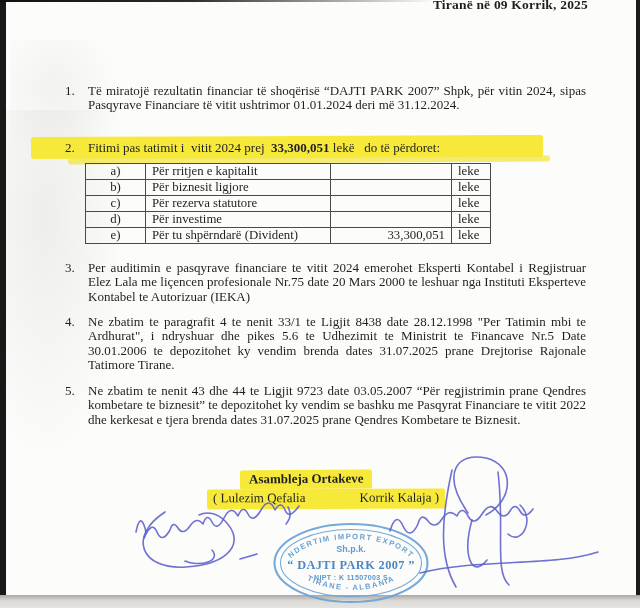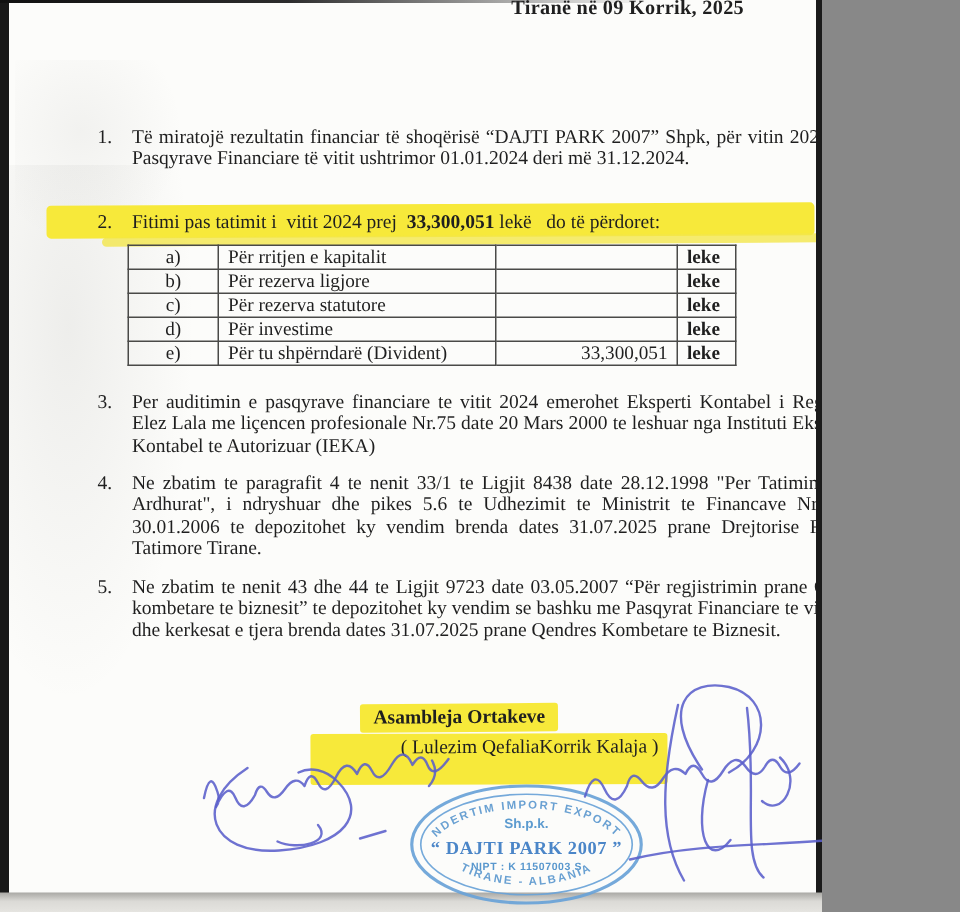--- a/index.html
+++ b/index.html
@@ -1,17 +1,17 @@
 <!DOCTYPE html>
 <html><head>
 <meta charset="utf-8">
 <style>
   html,body { margin:0; padding:0; background:#888; }
   .page {
-    position:relative; width:548px; height:608px; overflow:hidden;
+    position:relative; width:640px; height:608px; overflow:hidden;
     background:#fcfcfa; font-family:"Liberation Serif", serif; color:#1f1f1f;
   }
   .smudge-a { position:absolute; left:0; top:110px; width:130px; height:360px; pointer-events:none;
     background:radial-gradient(ellipse at 35% 30%, rgba(110,110,105,0.10), rgba(0,0,0,0) 70%); }
   .smudge-b { position:absolute; left:10px; top:40px; width:110px; height:120px; pointer-events:none;
     background:radial-gradient(ellipse at 40% 40%, rgba(120,120,115,0.08), rgba(0,0,0,0) 72%); }
   .edge-left  { position:absolute; left:0; top:0; width:6px; height:608px; background:#181818; }
   .edge-right { position:absolute; right:0; top:0; width:4px; height:608px; background:#1b1b1b; }
   .edge-top   { position:absolute; left:0; top:0; width:640px; height:2px;
     background:linear-gradient(90deg,#101010 0%,#2c2c2c 30%,rgba(0,0,0,0) 68%); }
@@ -32,27 +32,27 @@
     background:#f2e64b; opacity:.8; border-radius:3px; transform:rotate(-.35deg); }
   .item2 { position:absolute; top:140px; left:65px; font-size:13px; white-space:pre;font-family:Liberation Serif, serif; }
   .item2 .num2 { display:inline-block; width:23px; }
   .item2 b { font-weight:700; }
 
   table.alloc { position:absolute; left:85px; top:163px; border-collapse:collapse; }
   table.alloc td { border:1px solid #4a4a48; font-size:12.8px; padding:0 6px; height:15px; line-height:15px; }
   td.c-letter { width:47px; text-align:center; }
   td.c-purpose { width:172px; }
   td.c-amount { width:108px; text-align:right; }
-  td.c-unit { width:26px;font-weight:bold; }
+  td.c-unit { width:26px; }
 
   .sig-title { position:absolute; top:469px; left:-14px; width:640px; text-align:center; }
   .sig-title span { display:inline-block; background:#f7e93a; padding:1px 9px 2px; font-size:13px; font-weight:600;
     transform:rotate(-.4deg); border-radius:2px; }
   .sig-names { position:absolute; top:489px; left:207px; width:226px; background:#f7e93a; font-size:13px;
-    display:flex; justify-content:flex-end; padding:1px 6px 17px; transform:rotate(-.2deg); border-radius:2px; }
+    display:flex; justify-content:space-between; padding:1px 6px 3px; transform:rotate(-.2deg); border-radius:2px; }
 
   .stamp-svg { position:absolute; left:270px; top:521px; z-index:1; opacity:.92; }
   .sig-svg   { position:absolute; left:90px;  top:450px; z-index:2; }
   .stamp-arc-text { font-family:"Liberation Sans", sans-serif; font-weight:700; font-size:7.6px; letter-spacing:1.4px; fill:#5d99cf; }
   .stamp-shpk { font-family:"Liberation Sans", sans-serif; font-weight:700; font-size:9px; fill:#4f93cc; }
   .stamp-co { font-family:"Liberation Serif", serif; font-weight:700; font-size:12.3px; letter-spacing:.4px; fill:#3d7cc4; }
   .stamp-nipt { font-family:"Liberation Sans", sans-serif; font-weight:700; font-size:7px; letter-spacing:.4px; fill:#4b8fca; }
   .ink { fill:none; stroke:#5a5ecb; stroke-width:1.6; stroke-linecap:round; stroke-linejoin:round; opacity:.88; }
 </style>
 </head>
@@ -76,21 +76,21 @@
   <table class="alloc">
     <tbody>
       <tr>
         <td class="c-letter">a)</td>
         <td class="c-purpose">Për rritjen e kapitalit</td>
         <td class="c-amount"></td>
         <td class="c-unit">leke</td>
       </tr>
       <tr>
         <td class="c-letter">b)</td>
-        <td class="c-purpose">Për rezerva ligjore</td>
+        <td class="c-purpose">Për biznesit ligjore</td>
         <td class="c-amount"></td>
         <td class="c-unit">leke</td>
       </tr>
       <tr>
         <td class="c-letter">c)</td>
         <td class="c-purpose">Për rezerva statutore</td>
         <td class="c-amount"></td>
         <td class="c-unit">leke</td>
       </tr>
       <tr>

